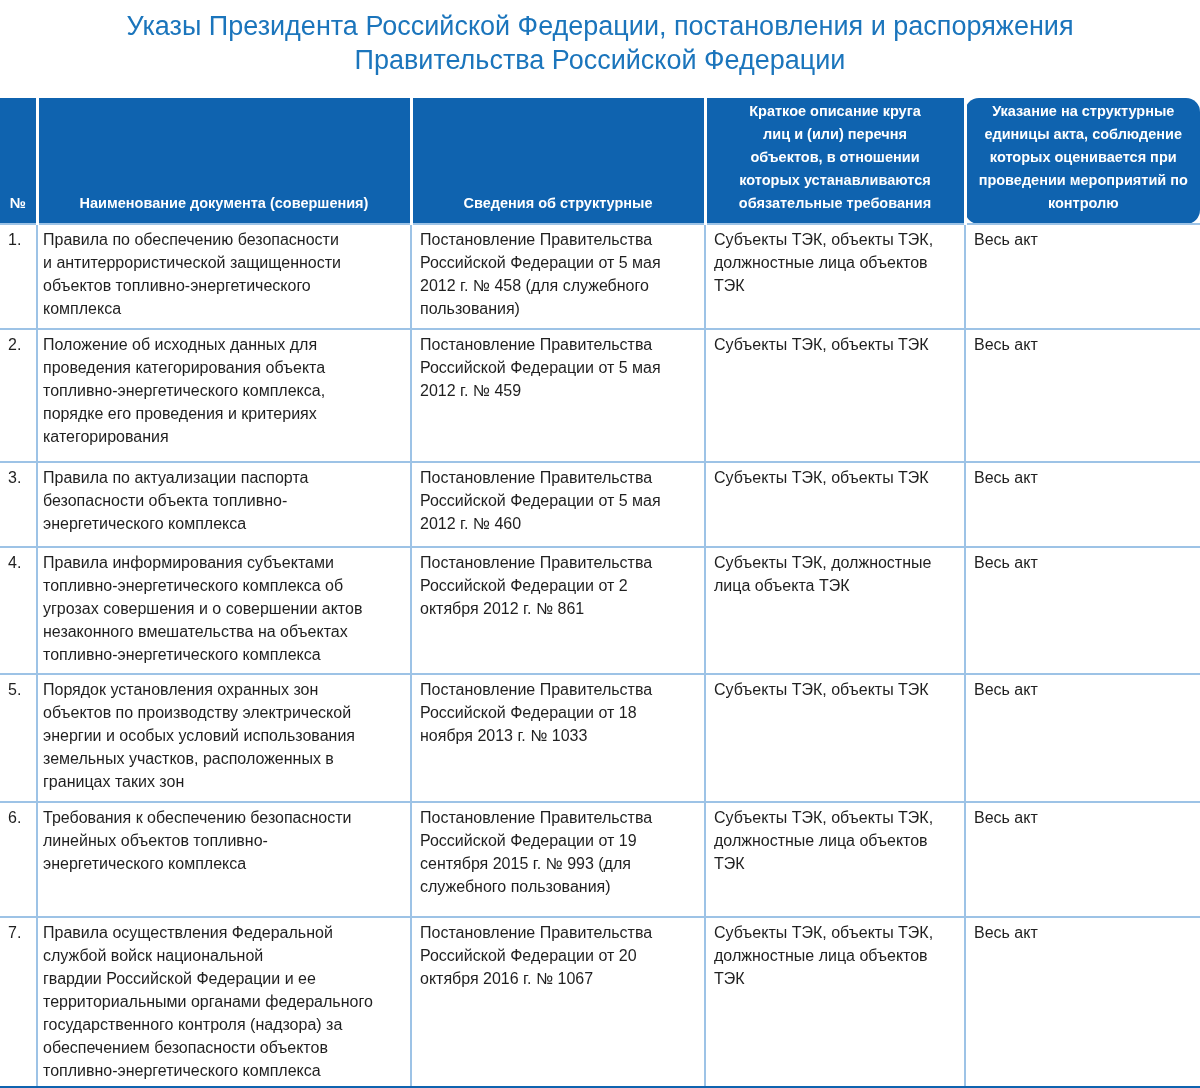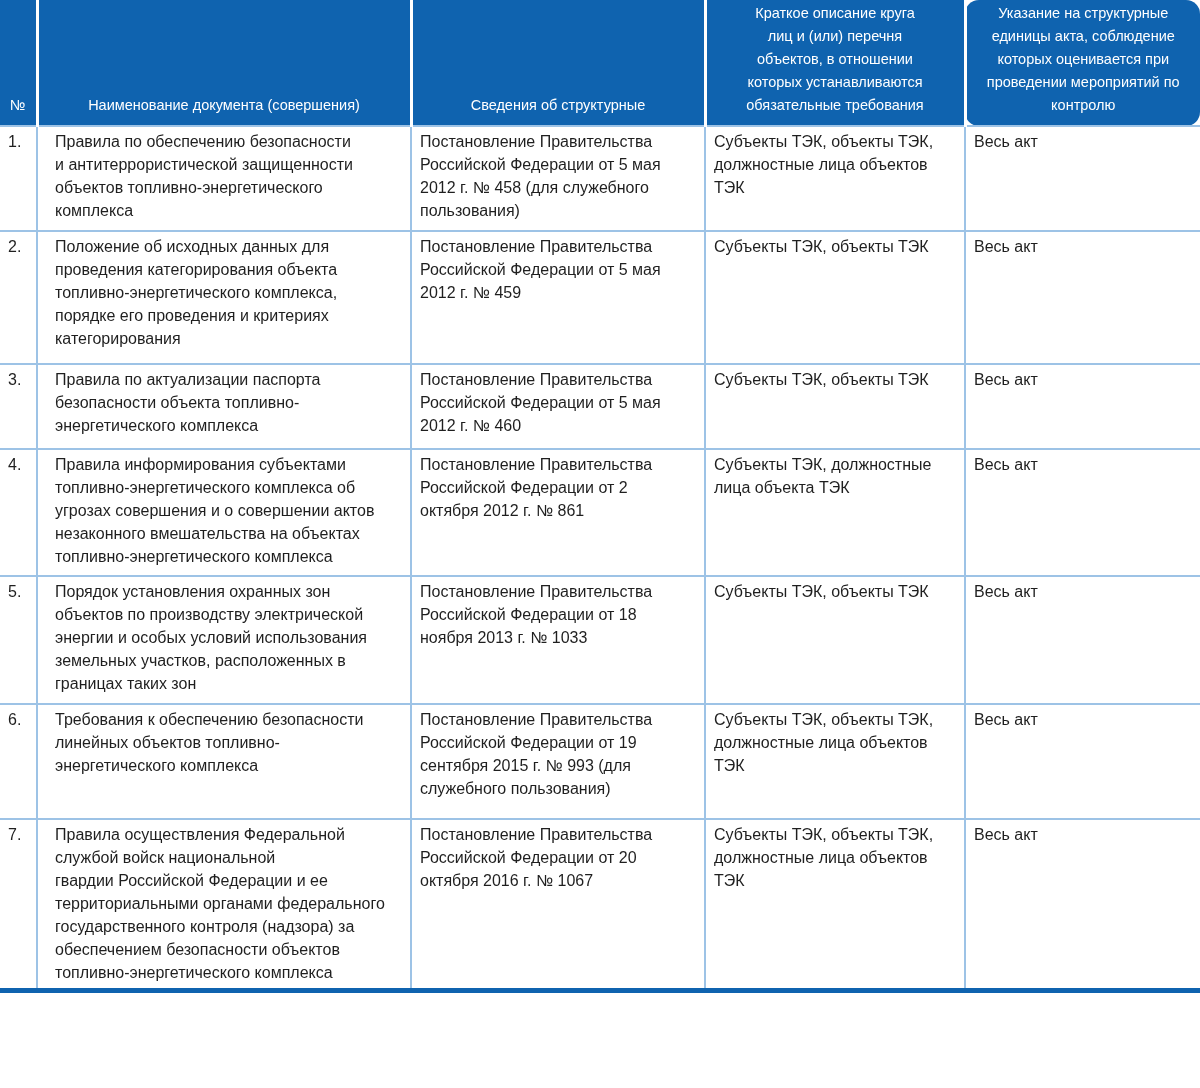--- a/index.html
+++ b/index.html
@@ -37,41 +37,41 @@
   }
   col.c0{width:37px;}
   col.c1{width:374px;}
   col.c2{width:294px;}
   col.c3{width:260px;}
   col.c4{width:235px;}
   thead tr{height:125px;}
   th{
     background:var(--header-bg,#0f63af);
     color:#ffffff;
-    font-weight:normal;
+    font-weight:bold;
     font-size:14.5px;
     line-height:23px;
     vertical-align:bottom;
     text-align:center;
     padding:2px 6px 8px;
     white-space:pre-line;
     border:none;
     border-right:3px solid #ffffff;
   }
   th:last-child{border-right:none;border-radius:14px;}
   td{
     vertical-align:top;
     text-align:left;
     font-size:16px;
     line-height:23px;
     padding:3px 8px 4px;
     white-space:pre-line;
     border:2px solid var(--border-blue,#9dc3e6);
   }
-  td:nth-child(2){padding-left:17px;}
+  td:nth-child(2){padding-left:5px;}
   td:first-child{border-left:none;}
   td:last-child{border-right:none;margin-left:28px;}
   tbody tr:last-child td{border-bottom:none;}
   tbody tr.r0{height:105px;}
   tbody tr.r1{height:133px;}
   tbody tr.r2{height:85px;}
   tbody tr.r3{height:127px;}
   tbody tr.r4{height:128px;}
   tbody tr.r5{height:115px;}
   tbody tr.r6{height:163px;}
@@ -79,20 +79,22 @@
     width:1200px;
     height:5px;
     background:var(--bottom-line,#0f63af);
   }
 </style>
 </head>
 <body>
 
 <div class="page">
 
+  <h1 class="title">Указы Президента Российской Федерации, постановления и распоряжения
+Правительства Российской Федерации</h1>
 
   <table class="doc-table">
     <colgroup>
       <col class="c0">
         <col class="c1">
         <col class="c2">
         <col class="c3">
         <col class="c4">
     </colgroup>
     <thead>

